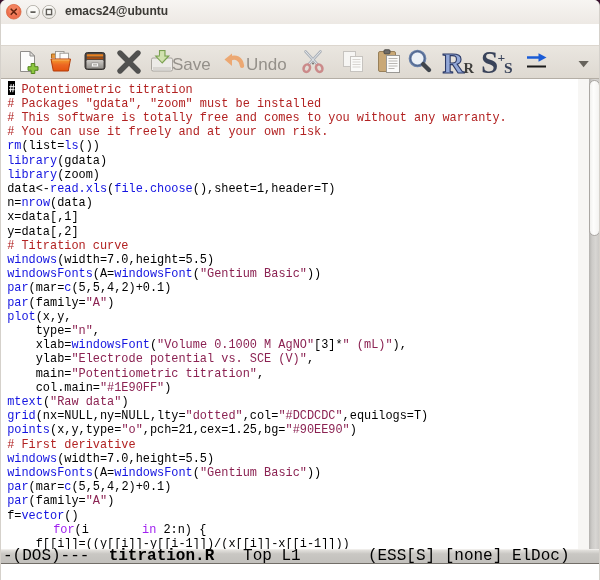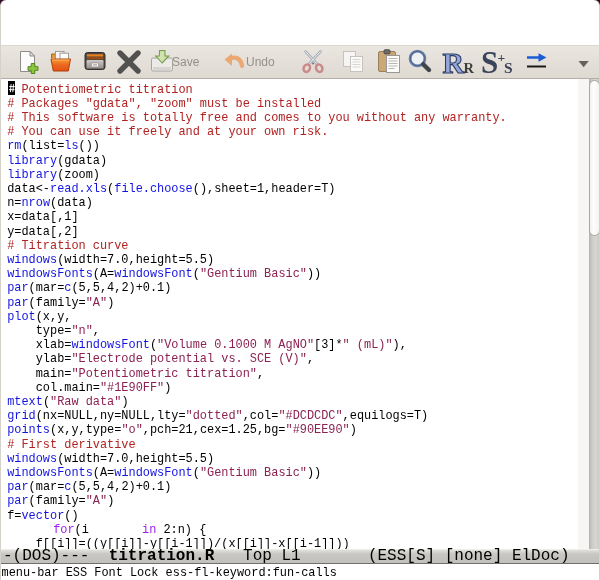--- a/index.html
+++ b/index.html
@@ -12,21 +12,21 @@
   background:linear-gradient(#f7f5f2, #ede9e4); }
 .tbtn { position:absolute; top:4.5px; border-radius:50%; }
 #title { position:absolute; left:64px; top:4px; font-size:12px; font-weight:bold;
   color:#3c3a36; letter-spacing:0px; }
 #menubar { position:absolute; left:0; top:24px; width:600px; height:21px;
   background:linear-gradient(#ede9e4, #e5e0d9); }
 .mi { position:absolute; top:1.5px; font-size:11.5px; color:#3a3834; }
 #toolbar { position:absolute; left:0; top:45px; width:600px; height:34px;
   background:linear-gradient(#eae6e0, #ded9d1);
   border-top:1px solid #dcd6ce; border-bottom:1px solid #b4aea5; }
-.tlabel { position:absolute; top:9px; font-size:12px; color:#94908a; }
+.tlabel { position:absolute; top:9px; font-size:17px; color:#94908a; }
 #textarea { position:absolute; left:1px; top:79px; width:598px; height:354px; background:#fff; }
 #cursor { position:absolute; left:5.5px; top:1.5px; width:7.5px; height:14.3px; background:#000; }
 #code { position:absolute; left:5.2px; top:3.5px;
   font-family:"Liberation Mono", monospace; font-size:11.9px; line-height:14.2px;
   color:#000; white-space:pre; }
 .c { color:#b22222; }
 .s { color:#8b2252; }
 .f { color:#1414e0; }
 .k { color:#a020f0;margin-left:46px; }
 .cur { color:transparent; }
@@ -42,20 +42,38 @@
   font-family:"Liberation Mono", monospace; font-size:16px; line-height:13px;
   color:#000; white-space:pre; }
 #echo { position:absolute; left:0.5px; top:566px; width:596px; height:14px;
   font-family:"Liberation Mono", monospace; font-size:11.9px; line-height:14px;
   color:#000; white-space:pre; }
 svg { position:absolute; overflow:visible; }
 </style>
 </head>
 <body>
 <div id="win">
+  <div id="titlebar">
+    <svg class="tbtn" style="left:5px; top:4px" width="15.5" height="15.5" viewBox="0 0 15.5 15.5">
+      <circle cx="7.75" cy="7.75" r="7.3" fill="#ee7150" stroke="#d9663f" stroke-width="0.8"></circle>
+      <circle cx="7.75" cy="6" r="5.4" fill="#f38763" opacity="0.75"></circle>
+      <path d="M5.2 5.2 L10.3 10.3 M10.3 5.2 L5.2 10.3" stroke="#64230f" stroke-width="1.6" stroke-linecap="round"></path>
+    </svg>
+    <svg class="tbtn" style="left:24.5px" width="14" height="14" viewBox="0 0 14 14">
+      <circle cx="7" cy="7" r="6.5" fill="#f0eeea" stroke="#aeaaa2" stroke-width="1"></circle>
+      <circle cx="7" cy="5.6" r="4.9" fill="#fbfaf8" opacity="0.85"></circle>
+      <rect x="4.2" y="6.3" width="5.6" height="1.6" rx="0.8" fill="#605d58"></rect>
+    </svg>
+    <svg class="tbtn" style="left:41px" width="14" height="14" viewBox="0 0 14 14">
+      <circle cx="7" cy="7" r="6.5" fill="#f0eeea" stroke="#aeaaa2" stroke-width="1"></circle>
+      <circle cx="7" cy="5.6" r="4.9" fill="#fbfaf8" opacity="0.85"></circle>
+      <rect x="4.4" y="4.4" width="5.2" height="5.2" fill="none" stroke="#605d58" stroke-width="1.4"></rect>
+    </svg>
+    <div id="title">emacs24@ubuntu</div>
+  </div>
   <div id="toolbar">
 
     <svg style="left:14px; top:3px" width="26" height="26" viewBox="0 0 26 26">
       <path d="M5.5 2.5 h9.5 l4.5 4.5 v15.5 h-14 z" fill="#fcfcfb" stroke="#8f8d8a" stroke-width="1"></path>
       <path d="M15 2.5 l4.5 4.5 h-4.5 z" fill="#e3e1de" stroke="#8f8d8a" stroke-width="1"></path>
       <path d="M16.2 14.5 h3.6 v3.2 h3.2 v3.6 h-3.2 v3.2 h-3.6 v-3.2 h-3.2 v-3.6 h3.2 z" fill="#8cc63f" stroke="#55861d" stroke-width="1"></path>
     </svg>
 
     <svg style="left:47px; top:3px" width="26" height="26" viewBox="0 0 26 26">
       <path d="M3.5 9 v-4 h6 l1.5 2 h5 v2.5" fill="#e8963c" stroke="#a86a20" stroke-width="1"></path>
@@ -190,14 +208,13 @@
 <span class="f">par</span>(mar=<span class="f">c</span>(5,5,4,2)+0.1)
 <span class="f">par</span>(family=<span class="s">"A"</span>)
 f=<span class="f">vector</span>()
 <span class="k">for</span>(i <span class="k">in</span> 2:n) {
     f[[i]]=((y[[i]]-y[[i-1]])/(x[[i]]-x[[i-1]]))</div>
     <div id="sbgap"></div>
     <div id="sbtrack"></div>
     <div id="sbthumb"></div>
   </div>
   <div id="modeline">-(DOS)---  <b>titration.R</b>   Top L1       (ESS[S] [none] ElDoc)</div>
-  <div id="echo">menu-bar ESS Font Lock ess-fl-keyword:fun-calls</div>
 </div>
 
 </body></html>

